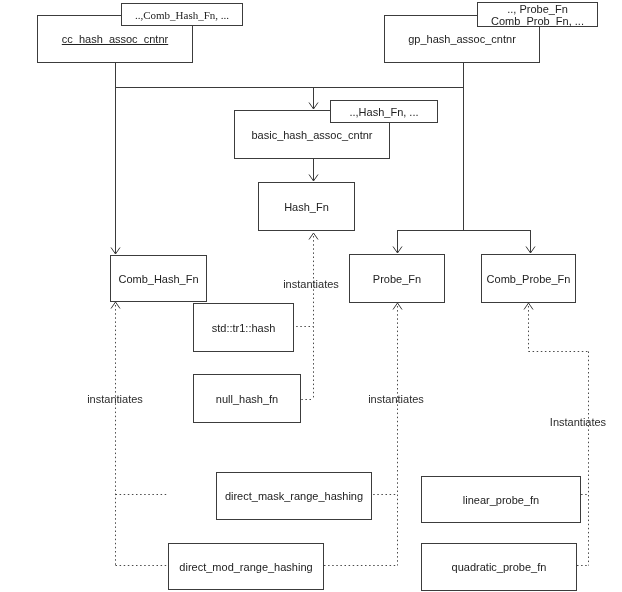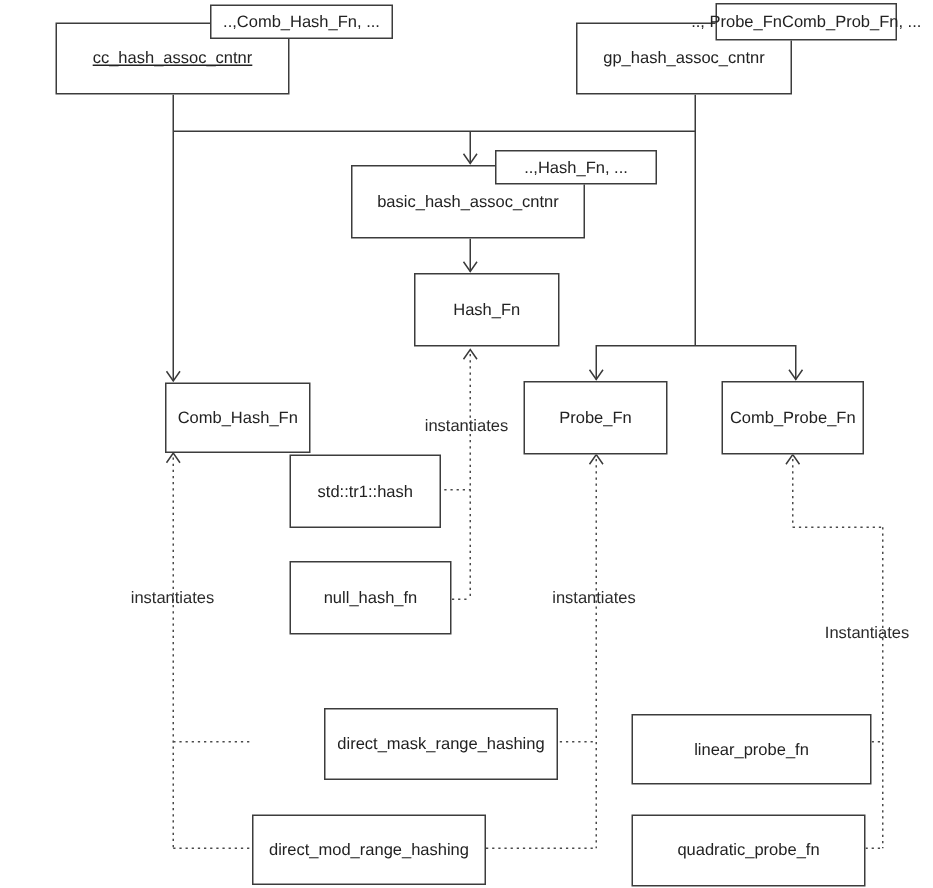--- a/index.html
+++ b/index.html
@@ -39,21 +39,21 @@
     border: 1px solid #3c3c3c;
     display: flex;
     align-items: center;
     justify-content: center;
     text-align: center;
     font-size: 11px;
     line-height: 12px;
     white-space: nowrap;
   }
   .node.param {
-    flex-direction: row;
+    flex-direction: column;
   }
   .edge-label {
     position: absolute;
     transform: translate(-50%, -50%);
     font-size: 11px;
     white-space: nowrap;
     color: #2b2b2b;
   }
 </style>
 </head>
@@ -98,45 +98,45 @@
 
     <path class="solid-line" d="
       M309,239.5 L313.5,233 L318,239.5
       M111,308.5 L115.5,302 L120,308.5
       M393,309.5 L397.5,303 L402,309.5
       M524,309.5 L528.5,303 L533,309.5"></path>
   </svg>
 
   <div class="node" style="left:37px; top:15px; width:156px; height:48px;text-decoration:underline;">cc_hash_assoc_cntnr</div>
 
-  <div class="node" style="left:384px; top:15px; width:144px; height:48px;">gp_hash_assoc_cntnr</div>
+  <div class="node" style="left:384px; top:15px; width:156px; height:48px;">gp_hash_assoc_cntnr</div>
 
   <div class="node" style="left:234px; top:110px; width:156px; height:49px;">basic_hash_assoc_cntnr</div>
 
-  <div class="node" style="left:276px; top:182px; width:97px; height:49px;">Hash_Fn</div>
+  <div class="node" style="left:258px; top:182px; width:97px; height:49px;">Hash_Fn</div>
 
   <div class="node" style="left:66px; top:255px; width:97px; height:47px;margin-left:44px;">Comb_Hash_Fn</div>
 
   <div class="node" style="left:349px; top:254px; width:96px; height:49px;">Probe_Fn</div>
 
   <div class="node" style="left:481px; top:254px; width:95px; height:49px;">Comb_Probe_Fn</div>
 
   <div class="node" style="left:193px; top:303px; width:101px; height:49px;">std::tr1::hash</div>
 
   <div class="node" style="left:193px; top:374px; width:108px; height:49px;">null_hash_fn</div>
 
   <div class="node" style="left:168px; top:472px; width:156px; height:48px;margin-left:48px;">direct_mask_range_hashing</div>
 
   <div class="node" style="left:168px; top:543px; width:156px; height:47px;">direct_mod_range_hashing</div>
 
   <div class="node" style="left:421px; top:476px; width:160px; height:47px;">linear_probe_fn</div>
 
   <div class="node" style="left:421px; top:543px; width:156px; height:48px;">quadratic_probe_fn</div>
 
-  <div class="node" style="left:140px; top:3px; width:122px; height:23px;">..,Comb_Hash_Fn, ...</div>
+  <div class="node" style="left:121px; top:3px; width:122px; height:23px;font-family:Liberation Serif, serif;">..,Comb_Hash_Fn, ...</div>
 
   <div class="node param" style="left:477px; top:2px; width:121px; height:25px;">
     <span>.., Probe_Fn</span>
     <span>Comb_Prob_Fn, ...</span>
   </div>
 
   <div class="node" style="left:330px; top:100px; width:108px; height:23px;">..,Hash_Fn, ...</div>
 
   <div class="edge-label" style="left:115px; top:399px;">instantiates</div>
 

